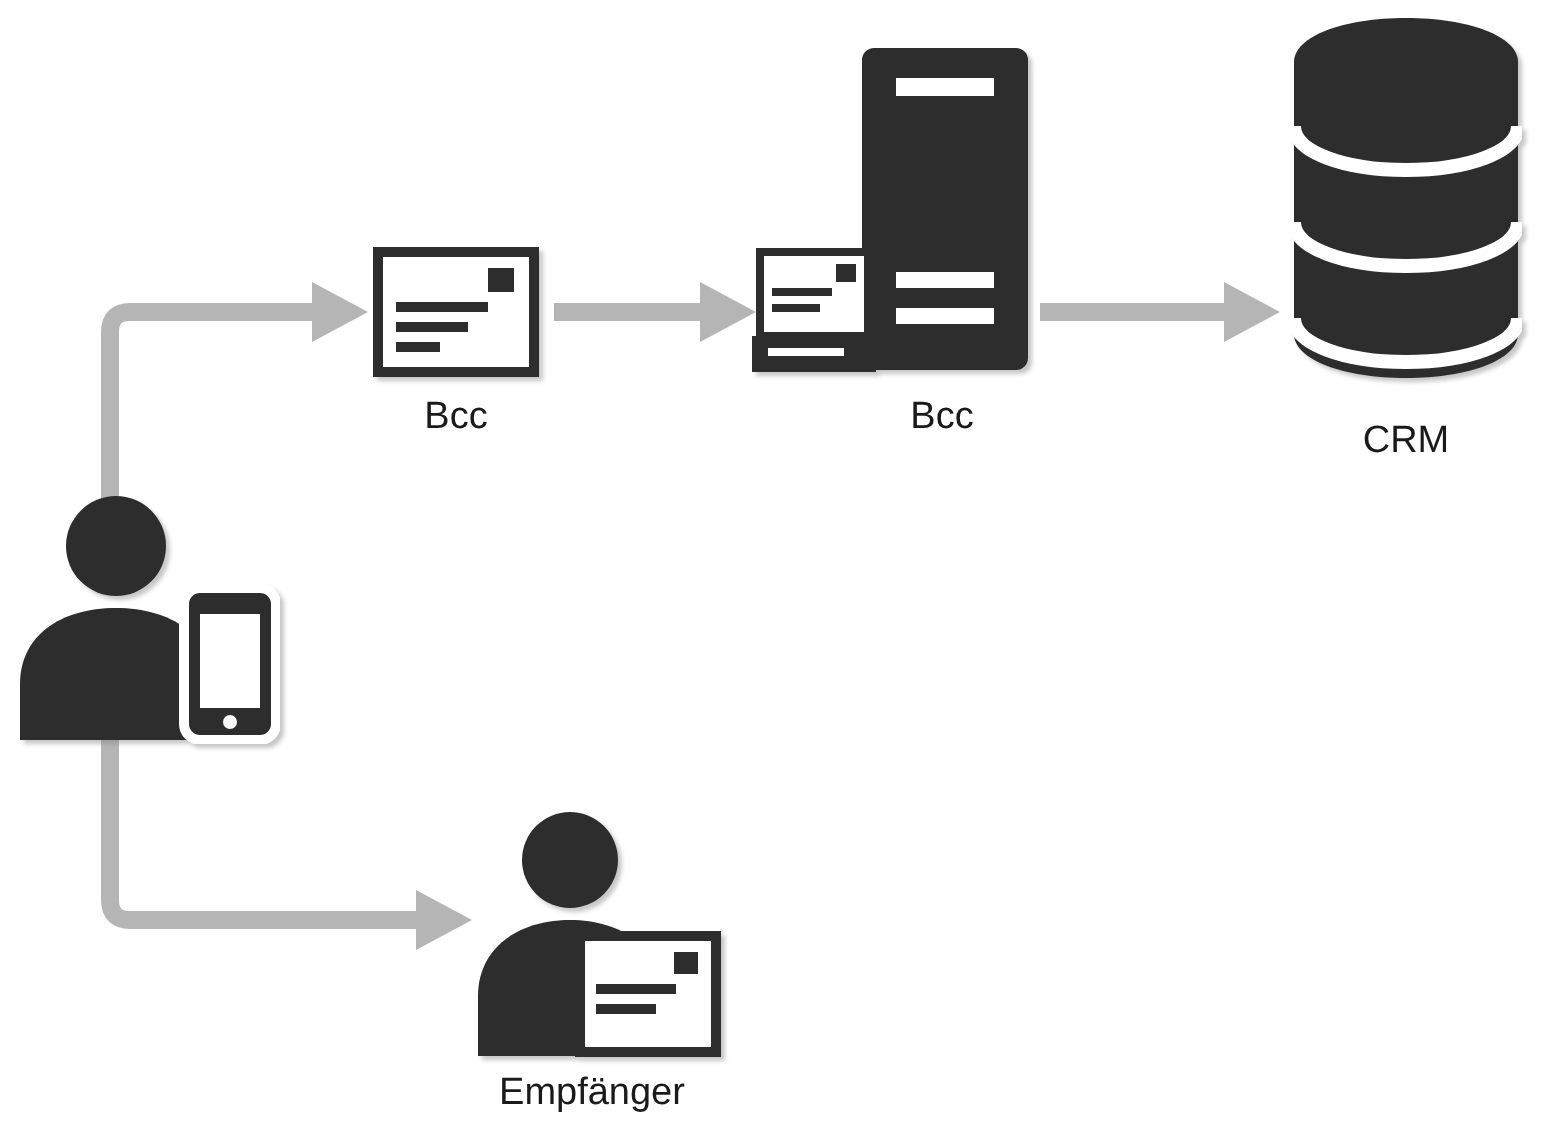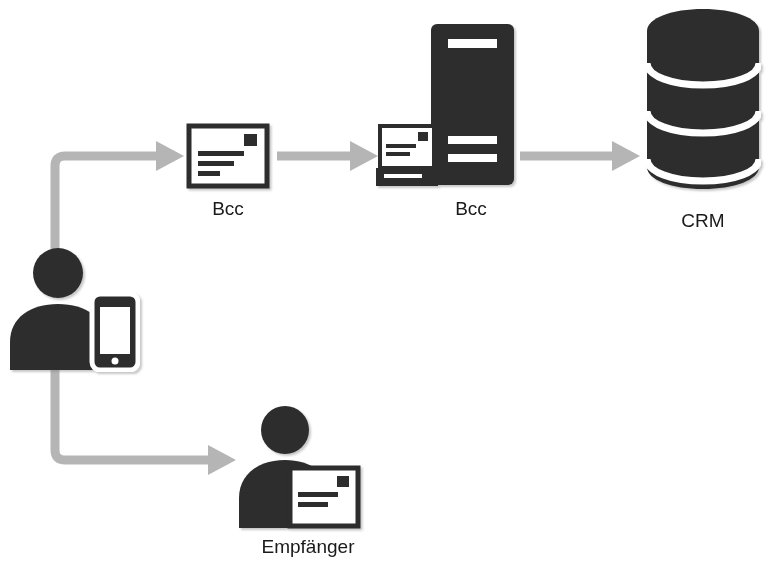--- a/index.html
+++ b/index.html
@@ -101,15 +101,15 @@
   <div class="node" style="left:238px;top:404px;width:124px;height:130px;">
     <svg width="124" height="130" viewBox="0 0 124 130">
       <circle cx="47" cy="26" r="24" fill="currentColor"></circle>
       <path d="M1 124 L1 94 C1 70 21 56 47 56 C73 56 93 70 93 94 L93 124 Z" fill="currentColor"></path>
       <rect x="52" y="64" width="68" height="58" fill="#ffffff" stroke="currentColor" stroke-width="5"></rect>
       <rect x="99" y="72" width="12" height="11" fill="currentColor"></rect>
       <rect x="60" y="88" width="40" height="5" fill="currentColor"></rect>
       <rect x="60" y="98" width="30" height="5" fill="currentColor"></rect>
     </svg>
   </div>
-  <div class="label" style="left:228px;top:534px;width:160px;">Empfänger</div>
+  <div class="label" style="left:216px;top:534px;width:160px;">Empfänger</div>
 
 </div>
 
 </body></html>

